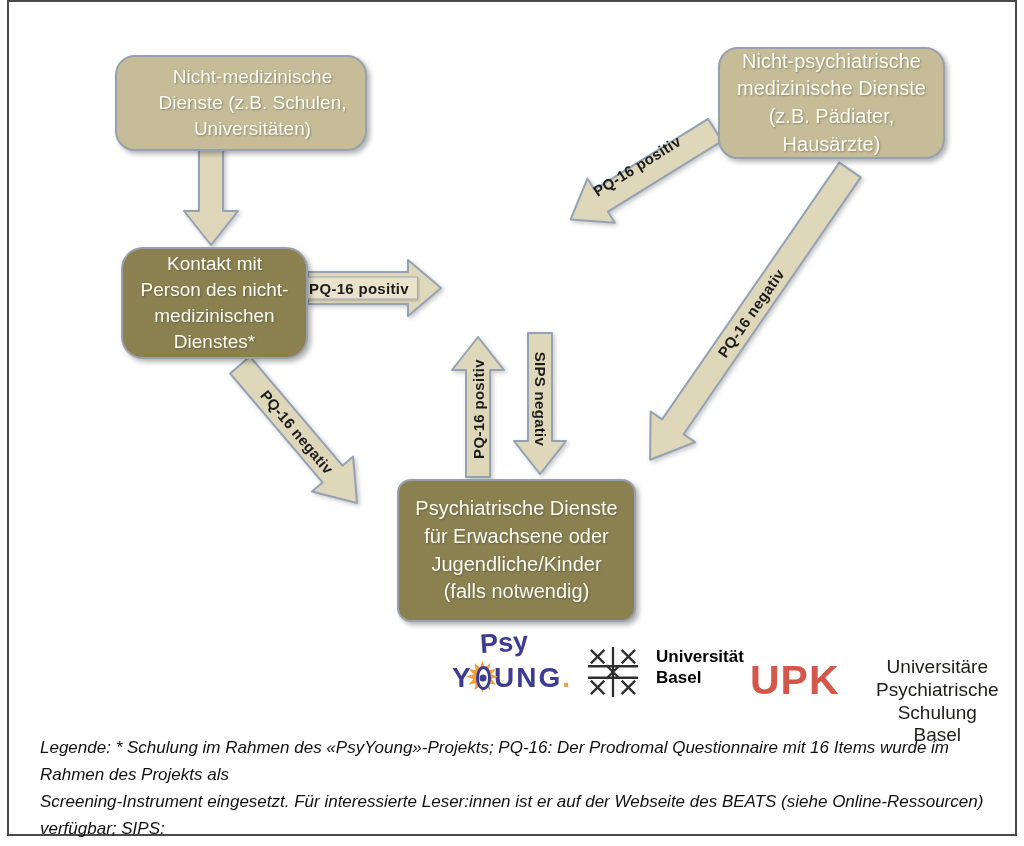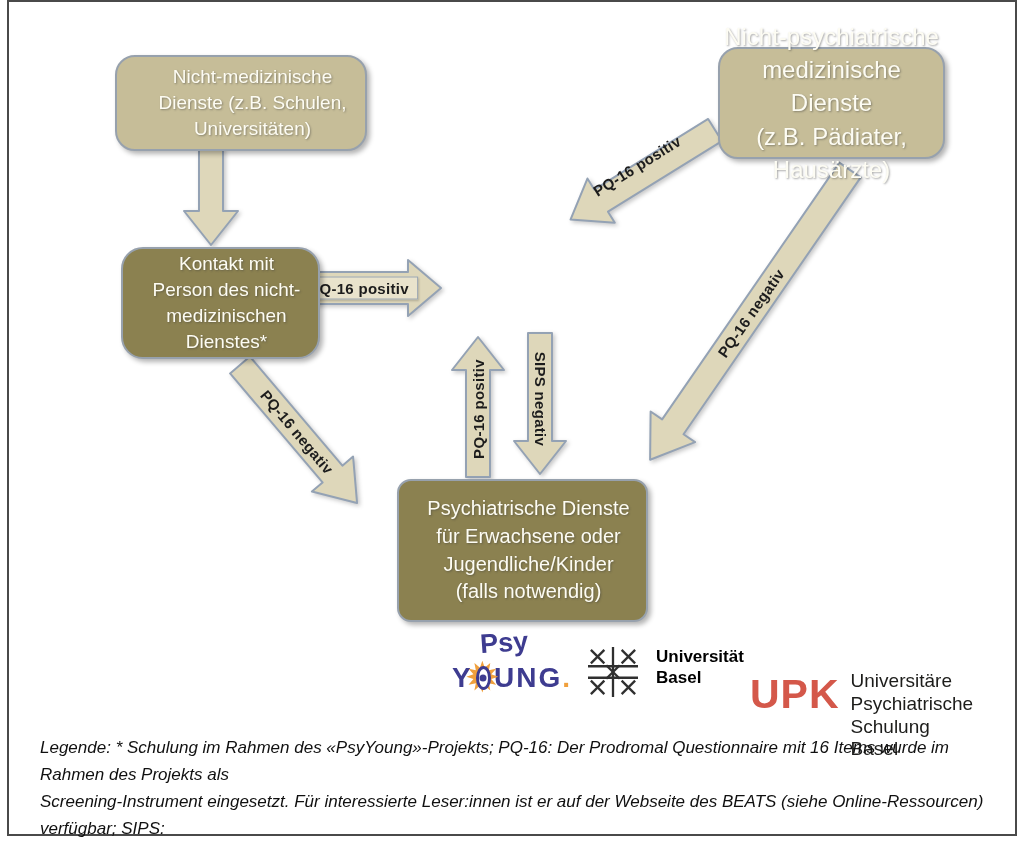--- a/index.html
+++ b/index.html
@@ -12,24 +12,24 @@
     border:2px solid #4a4a4a; background:transparent; pointer-events:none;
   }
   
   .flow-box{
     position:absolute; display:flex; align-items:center; justify-content:center;
     text-align:center; white-space:pre-line; color:#fdfcf3;
     border:2px solid var(--box-border); box-shadow:3px 3px 5px rgba(0,0,0,0.30);
     text-shadow:1px 1px 2px rgba(60,60,60,0.45); line-height:1.38;
   }
   .box-tan{ background:var(--tan); }
-  .box-olive{ background:var(--olive);padding-left:12px; }
+  .box-olive{ background:var(--olive); }
   .box-dark{ background:var(--dark-olive); color:#f0e9d2; }
   #box-nonmedical{ left:115px; top:55px; width:225px; height:92px; border-radius:20px; font-size:19px;padding-left:23px;}
-  #box-nonpsych{ left:718px; top:47px; width:223px; height:108px; border-radius:20px; font-size:24px;}
+  #box-nonpsych{ left:718px; top:47px; width:223px; height:108px; border-radius:20px; font-size:20px;}
   #box-kontakt{ left:121px; top:247px; width:183px; height:108px; border-radius:22px; font-size:19px;}
   #box-beats{ left:443px; top:224px; width:140px; height:107px; border-radius:24px; font-size:19px;}
   #box-psych{ left:397px; top:479px; width:235px; height:139px; border-radius:14px; font-size:20px;}
   
   #arrow-layer{ position:absolute; left:0; top:0; width:1024px; height:846px;
     filter:drop-shadow(2px 2px 2px rgba(0,0,0,0.22)); }
   .arrow{ fill:var(--arrow-fill); stroke:var(--arrow-stroke); stroke-width:2; stroke-linejoin:round; }
   .arrow-label{
     position:absolute; font-size:15px; font-weight:700; color:#1c1c1c;
     white-space:nowrap; letter-spacing:0.3px;
@@ -44,21 +44,21 @@
   .psy-young{ display:flex; align-items:center; font-size:28px; font-weight:700; letter-spacing:2px; margin-top:9px; line-height:1;}
   .o-wrap{ position:relative; display:inline-block; width:24px; height:24px; margin:0 3px;}
   .o-rays{ position:absolute; left:50%; top:50%; transform:translate(-50%,-50%); font-size:42px;
     color:var(--psyyoung-orange); z-index:0; font-weight:400; line-height:1;}
   .o-circle{ position:absolute; inset:0; border:3px solid var(--psyyoung-navy); border-radius:50%; background:#fff; z-index:1;}
   .o-circle::after{ content:""; position:absolute; width:7px; height:7px; background:var(--psyyoung-navy);
     border-radius:50%; left:50%; top:50%; transform:translate(-50%,-50%);}
   .psy-dot{ color:var(--psyyoung-orange); }
   #unibas-logo{ position:absolute; left:588px; top:646px; display:flex; gap:18px; color:#000;}
   .unibas-text{ font-size:17px; font-weight:600; line-height:1.25;}
-  #upk-logo{ position:absolute; left:750px; top:664px; display:flex; gap:11px; align-items:flex-start; }
+  #upk-logo{ position:absolute; left:750px; top:650px; display:flex; gap:11px; align-items:flex-start;text-align:center; }
   .upk-abbr{ font-size:41px; font-weight:800; color:var(--upk-red); line-height:1; margin-top:10px; letter-spacing:1px;}
   .upk-text{ font-size:19px; font-weight:500; color:#1d1d1b; line-height:1.2; margin-top:6px;}
   
   #legend{
     position:absolute; left:40px; top:735px; width:952px;
     font-size:17px; font-style:italic; color:#101010; line-height:1.58; white-space:pre-line;
   }
 </style>
 </head>
 <body>

